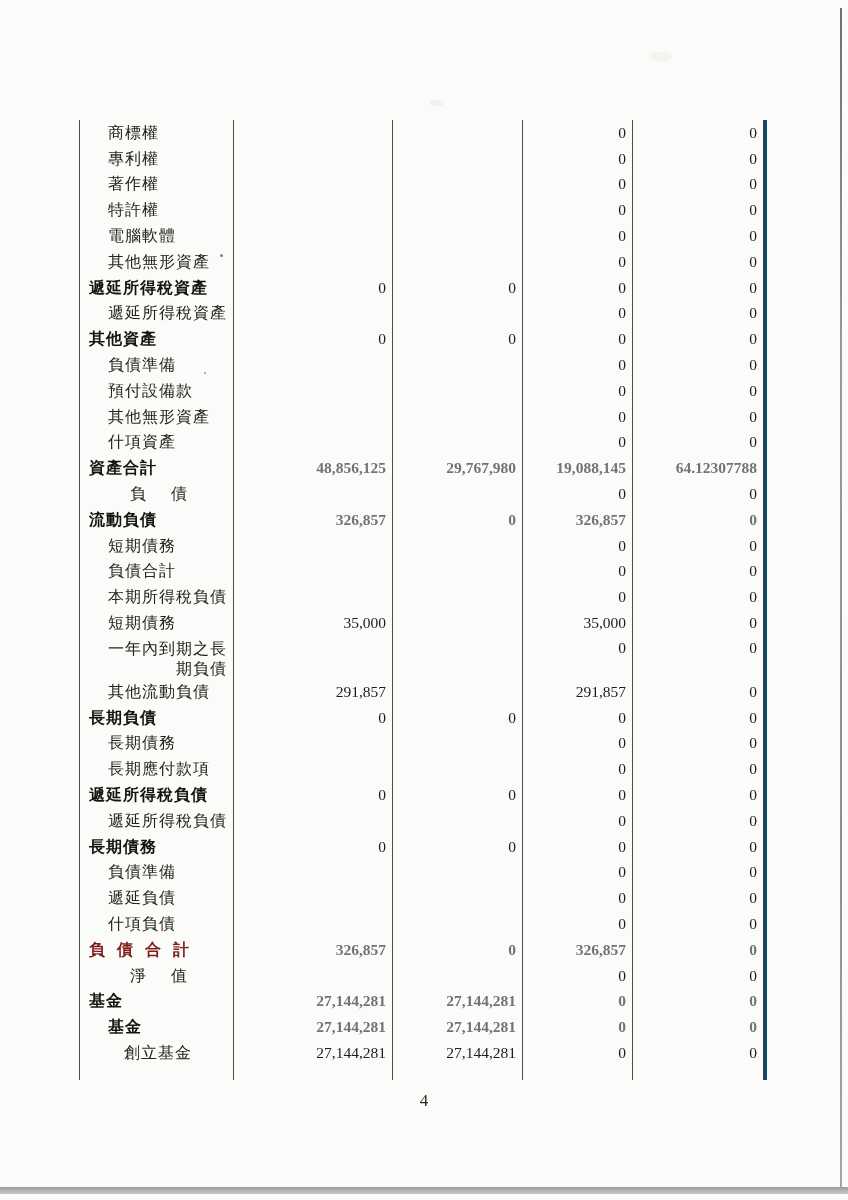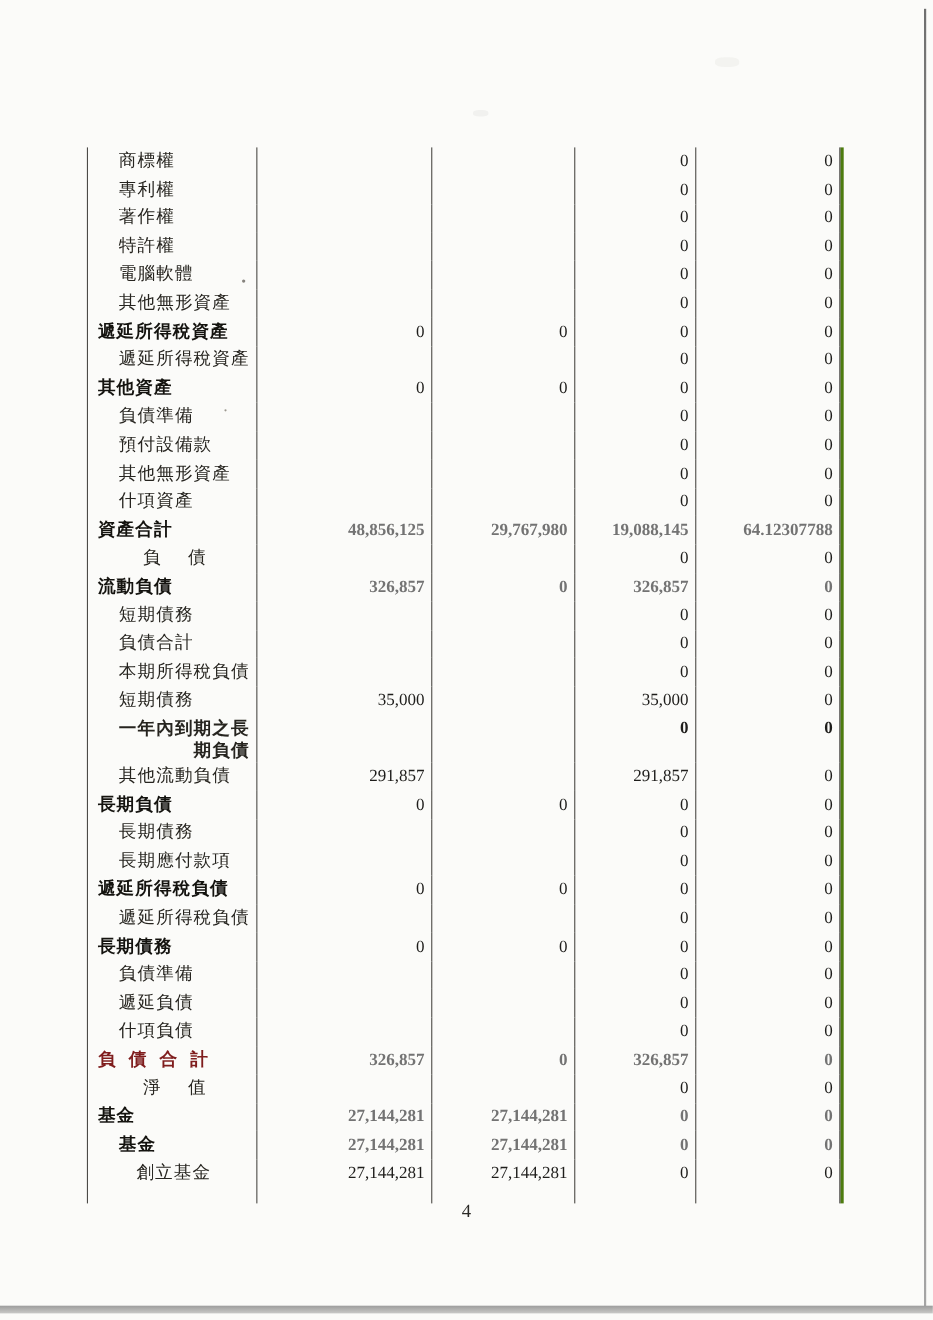--- a/index.html
+++ b/index.html
@@ -21,33 +21,33 @@
     background:linear-gradient(#9c9c9c,#c9c9c7);
   }
   .speck{position:absolute;border-radius:50%;}
   .speck.s1{left:220px;top:254px;width:3px;height:3px;background:#86837e;}
   .speck.s2{left:204px;top:372px;width:2px;height:2px;background:#9b978f;}
   .speck.s3{left:430px;top:100px;width:14px;height:6px;background:rgba(90,90,85,.06);border-radius:40%;}
   .speck.s4{left:650px;top:52px;width:22px;height:9px;background:rgba(90,90,85,.05);border-radius:40%;}
 
   
   .fin-table{
-    position:absolute;left:79px;top:134px;
+    position:absolute;left:79px;top:120px;
     width:684px;
     border-left:1px solid #4c4b48;
-    border-right:3px solid #4d7c0f;
+    border-right:3px solid #0c4a6e;
     box-sizing:content-box;
   }
   .row{
     display:grid;
     grid-template-columns:154px 159px 130px 110px 131px;
     min-height:25.8px;
     align-items:center;
   }
-  .row.wrap-row{min-height:43px;align-items:start;font-weight:bold;}
+  .row.wrap-row{min-height:43px;align-items:start;}
   .cell{
     box-sizing:border-box;
     height:100%;
     border-right:1px solid #4c4b48;
     display:flex;
     align-items:center;
     min-height:25.8px;
   }
   .cell:last-child{border-right:1px solid #3f3e3c;}
   .wrap-row .cell{align-items:flex-start;}

